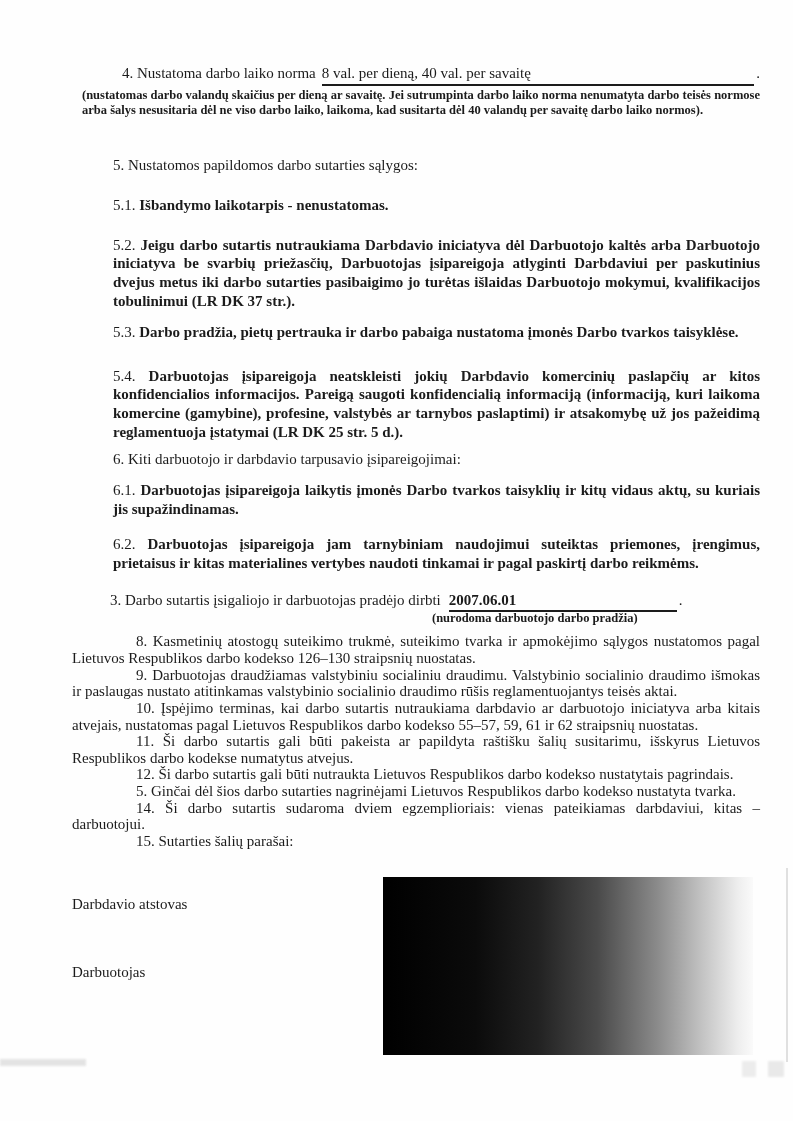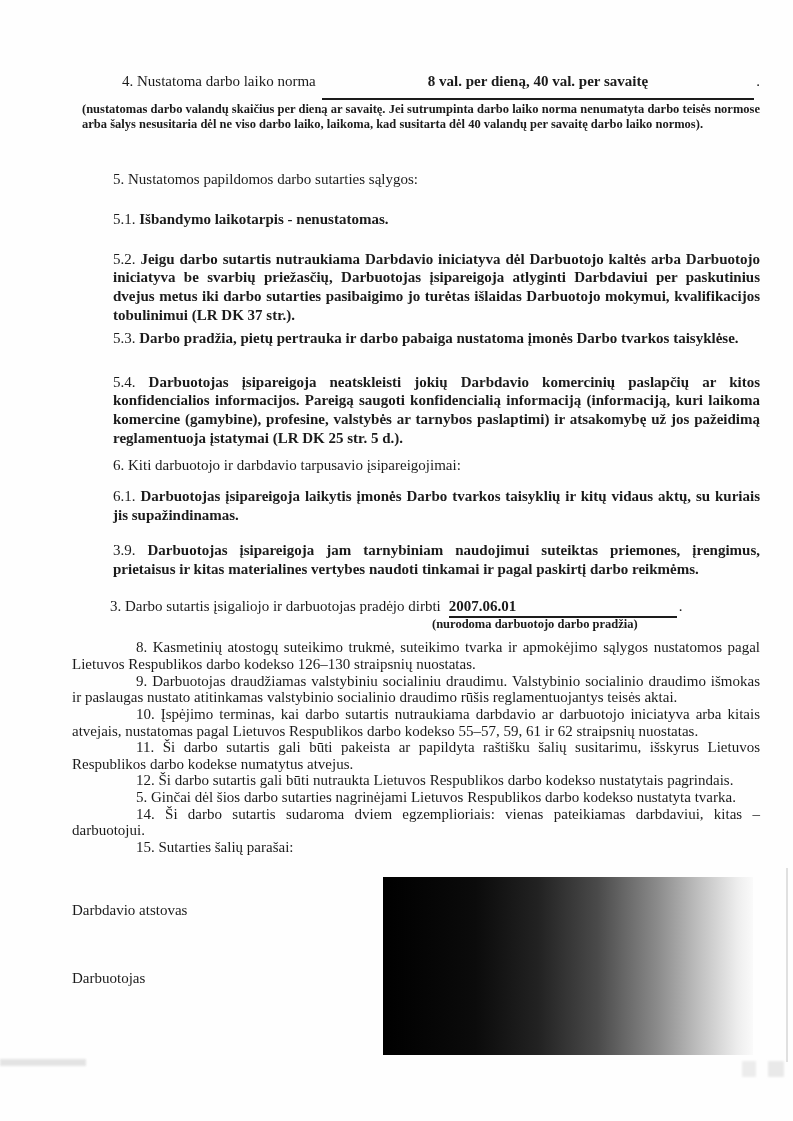--- a/index.html
+++ b/index.html
@@ -7,46 +7,46 @@
     position:relative;
     width:793px;height:1121px;
     background:#fefefe;
     overflow:hidden;
     font-family:"Liberation Serif","DejaVu Serif",serif;
     color:#1b1b1b;
     font-size:15px;
   }
   .content{
     position:absolute;
-    left:0;top:8px;right:0;
+    left:0;top:0;right:0;
     padding:64px 33px 0 72px;
   }
   p{margin:0;}
   .jus{text-align:justify;}
   .bold{font-weight:bold;}
   
   .c4-row{display:flex;align-items:baseline;line-height:1.25;}
   .c4-lead{white-space:nowrap;padding-left:50px;}
   .c4-blank{
     flex:1;margin-left:6px;
     border-bottom:2px solid #1c1c1c;
-    text-align:center;font-weight:bold;
-    white-space:nowrap;padding-bottom:7px;
+    text-align:left;font-weight:normal;
+    white-space:nowrap;padding-bottom:1px;
   }
   .c4-period{padding-left:2px;}
   .note4{
     font-size:12.5px;font-weight:600;line-height:1.18;
     margin:2px 0 0 10px;text-align:justify;
   }
   
   .ind{margin-left:41px;line-height:1.24;}
   .h-c5{margin-top:39px;line-height:1.2;}
   .c51{margin-top:22px;}
   .c52{margin-top:21px;}
-  .c53{margin-top:5px;}
+  .c53{margin-top:13px;}
   .c54{margin-top:25px;}
   .h-c6{margin-top:9px;line-height:1.2;}
   .c61{margin-top:13px;}
   .c62{margin-top:17px;}
   .num{font-weight:normal;}
   
   .c7-row{
     display:flex;align-items:baseline;
     margin:18px 0 0 38px;line-height:1.25;
     position:relative;
@@ -111,21 +111,21 @@
     <p class="ind jus c52"><span class="num">5.2.</span> <span class="bold">Jeigu darbo sutartis nutraukiama Darbdavio iniciatyva dėl Darbuotojo kaltės arba Darbuotojo iniciatyva be svarbių priežasčių, Darbuotojas įsipareigoja atlyginti Darbdaviui per paskutinius dvejus metus iki darbo sutarties pasibaigimo jo turėtas išlaidas Darbuotojo mokymui, kvalifikacijos tobulinimui (LR DK 37 str.).</span></p>
 
     <p class="ind jus c53"><span class="num">5.3.</span> <span class="bold">Darbo pradžia, pietų pertrauka ir darbo pabaiga nustatoma įmonės Darbo tvarkos taisyklėse.</span></p>
 
     <p class="ind jus c54"><span class="num">5.4.</span> <span class="bold">Darbuotojas įsipareigoja neatskleisti jokių Darbdavio komercinių paslapčių ar kitos konfidencialios informacijos. Pareigą saugoti konfidencialią informaciją (informaciją, kuri laikoma komercine (gamybine), profesine, valstybės ar tarnybos paslaptimi) ir atsakomybę už jos pažeidimą reglamentuoja įstatymai (LR DK 25 str. 5 d.).</span></p>
 
     <p class="ind h-c6"><span class="num">6.</span> <span>Kiti darbuotojo ir darbdavio tarpusavio įsipareigojimai:</span></p>
 
     <p class="ind jus c61"><span class="num">6.1.</span> <span class="bold">Darbuotojas įsipareigoja laikytis įmonės Darbo tvarkos taisyklių ir kitų vidaus aktų, su kuriais jis supažindinamas.</span></p>
 
-    <p class="ind jus c62"><span class="num">3.9.</span> <span class="bold">Darbuotojas įsipareigoja jam tarnybiniam naudojimui suteiktas priemones, įrengimus, prietaisus ir kitas materialines vertybes naudoti tinkamai ir pagal paskirtį darbo reikmėms.</span></p>
+    <p class="ind jus c62"><span class="num">6.2.</span> <span class="bold">Darbuotojas įsipareigoja jam tarnybiniam naudojimui suteiktas priemones, įrengimus, prietaisus ir kitas materialines vertybes naudoti tinkamai ir pagal paskirtį darbo reikmėms.</span></p>
 
     <div class="c7-row">
       <span class="c7-lead">3. Darbo sutartis įsigaliojo ir darbuotojas pradėjo dirbti</span>
       <span class="c7-blank">2007.06.01</span>
       <span class="c7-period">.</span>
       <span class="c7-note">(nurodoma darbuotojo darbo pradžia)</span>
     </div>
 
     <div class="pblock">
       <p class="plain">8. Kasmetinių atostogų suteikimo trukmė, suteikimo tvarka ir apmokėjimo sąlygos nustatomos pagal Lietuvos Respublikos darbo kodekso 126–130 straipsnių nuostatas.</p>

